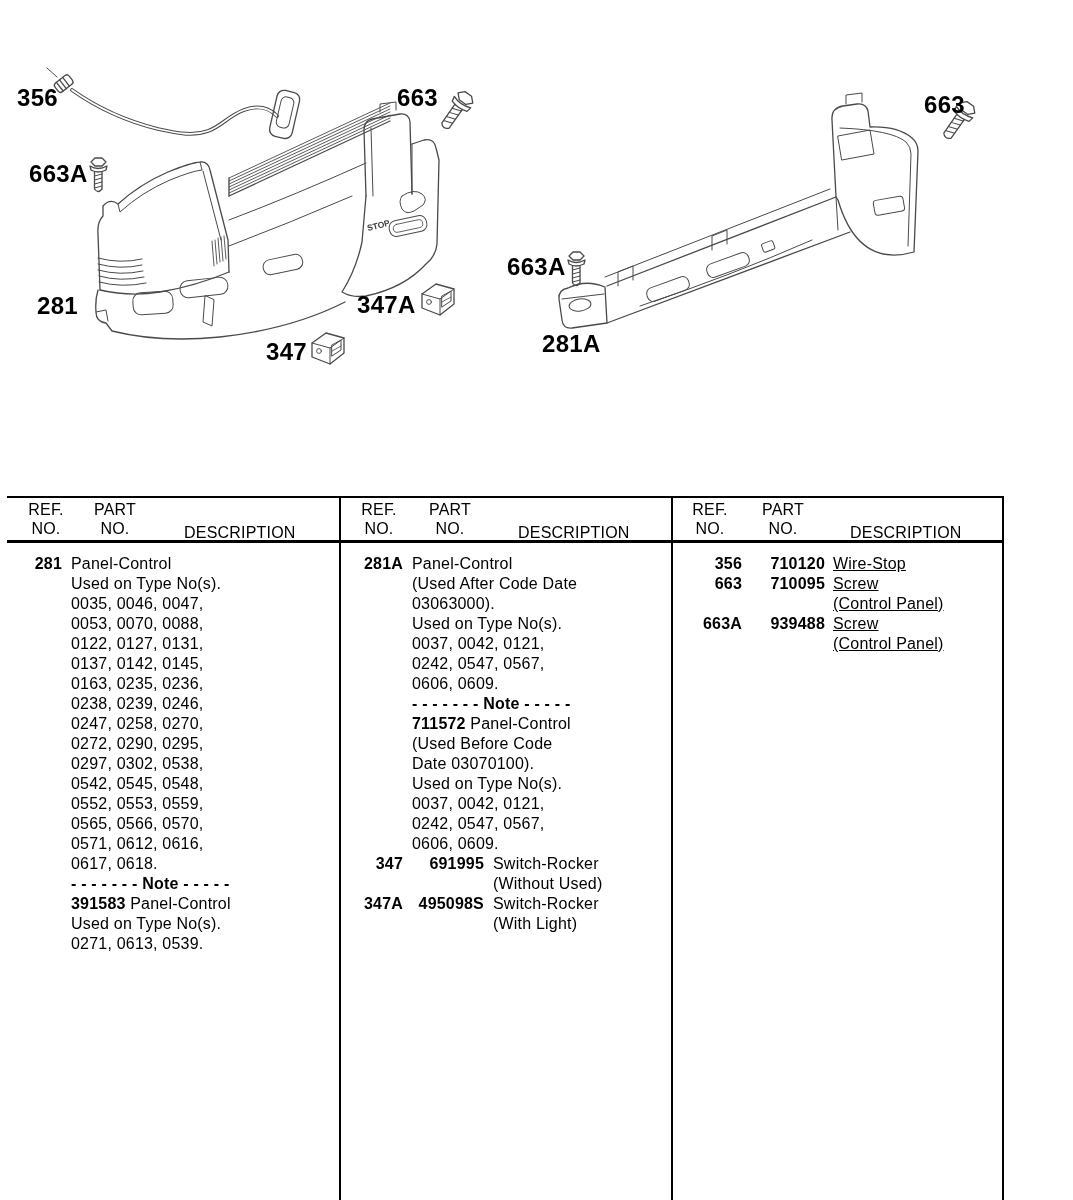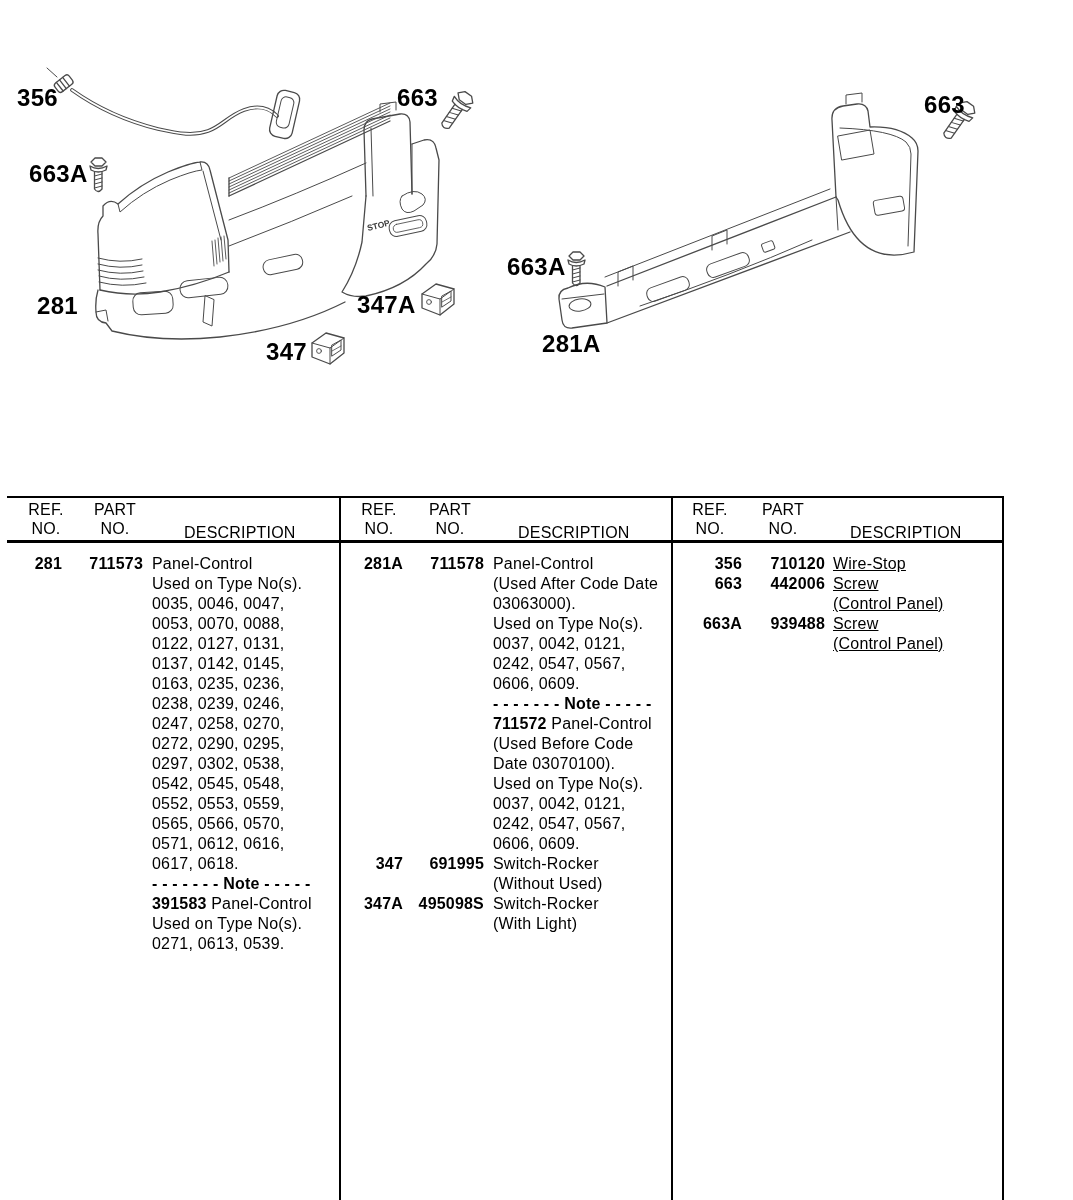--- a/index.html
+++ b/index.html
@@ -202,21 +202,20 @@
     </div>
     <div class="hdr-2line hc3-part">
       <div>PART</div>
         <div>NO.</div>
     </div>
     <div class="hdr-desc hc3-desc">DESCRIPTION</div>
 
     <div class="tcol tcol-1">
         <div class="prow">
           <div class="cell-ref">281</div>
-          <div class="cell-part">711573</div>
           <div class="cell-desc">
             <div class="dline"><span>Panel-Control</span></div>
             <div class="dline"><span>Used on Type No(s).</span></div>
             <div class="dline"><span>0035, 0046, 0047,</span></div>
             <div class="dline"><span>0053, 0070, 0088,</span></div>
             <div class="dline"><span>0122, 0127, 0131,</span></div>
             <div class="dline"><span>0137, 0142, 0145,</span></div>
             <div class="dline"><span>0163, 0235, 0236,</span></div>
             <div class="dline"><span>0238, 0239, 0246,</span></div>
             <div class="dline"><span>0247, 0258, 0270,</span></div>
@@ -230,21 +229,20 @@
             <div class="dline"><b>- - - - - - - Note - - - - -</b></div>
             <div class="dline"><b>391583</b><span> Panel-Control</span></div>
             <div class="dline"><span>Used on Type No(s).</span></div>
             <div class="dline"><span>0271, 0613, 0539.</span></div>
           </div>
         </div>
       </div>
     <div class="tcol tcol-2">
         <div class="prow">
           <div class="cell-ref">281A</div>
-          <div class="cell-part">711578</div>
           <div class="cell-desc">
             <div class="dline"><span>Panel-Control</span></div>
             <div class="dline"><span>(Used After Code Date</span></div>
             <div class="dline"><span>03063000).</span></div>
             <div class="dline"><span>Used on Type No(s).</span></div>
             <div class="dline"><span>0037, 0042, 0121,</span></div>
             <div class="dline"><span>0242, 0547, 0567,</span></div>
             <div class="dline"><span>0606, 0609.</span></div>
             <div class="dline"><b>- - - - - - - Note - - - - -</b></div>
             <div class="dline"><b>711572</b><span> Panel-Control</span></div>
@@ -276,21 +274,21 @@
     <div class="tcol tcol-3">
         <div class="prow">
           <div class="cell-ref">356</div>
           <div class="cell-part">710120</div>
           <div class="cell-desc">
             <div class="dline"><span>Wire-Stop</span></div>
           </div>
         </div>
         <div class="prow">
           <div class="cell-ref">663</div>
-          <div class="cell-part">442006</div>
+          <div class="cell-part">710095</div>
           <div class="cell-desc">
             <div class="dline"><span>Screw</span></div>
             <div class="dline"><span>(Control Panel)</span></div>
           </div>
         </div>
         <div class="prow">
           <div class="cell-ref">663A</div>
           <div class="cell-part">939488</div>
           <div class="cell-desc">
             <div class="dline"><span>Screw</span></div>

